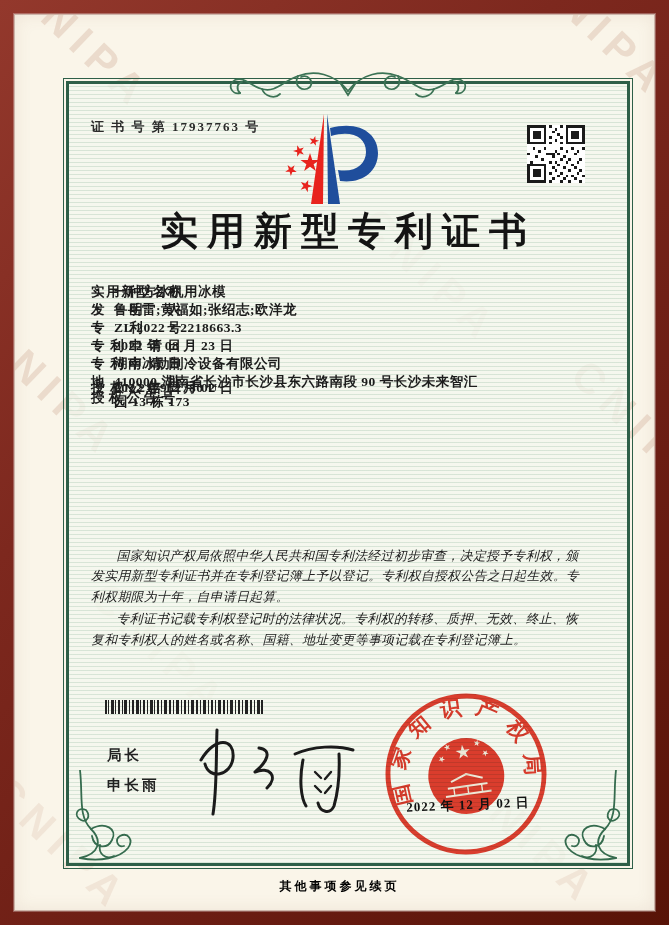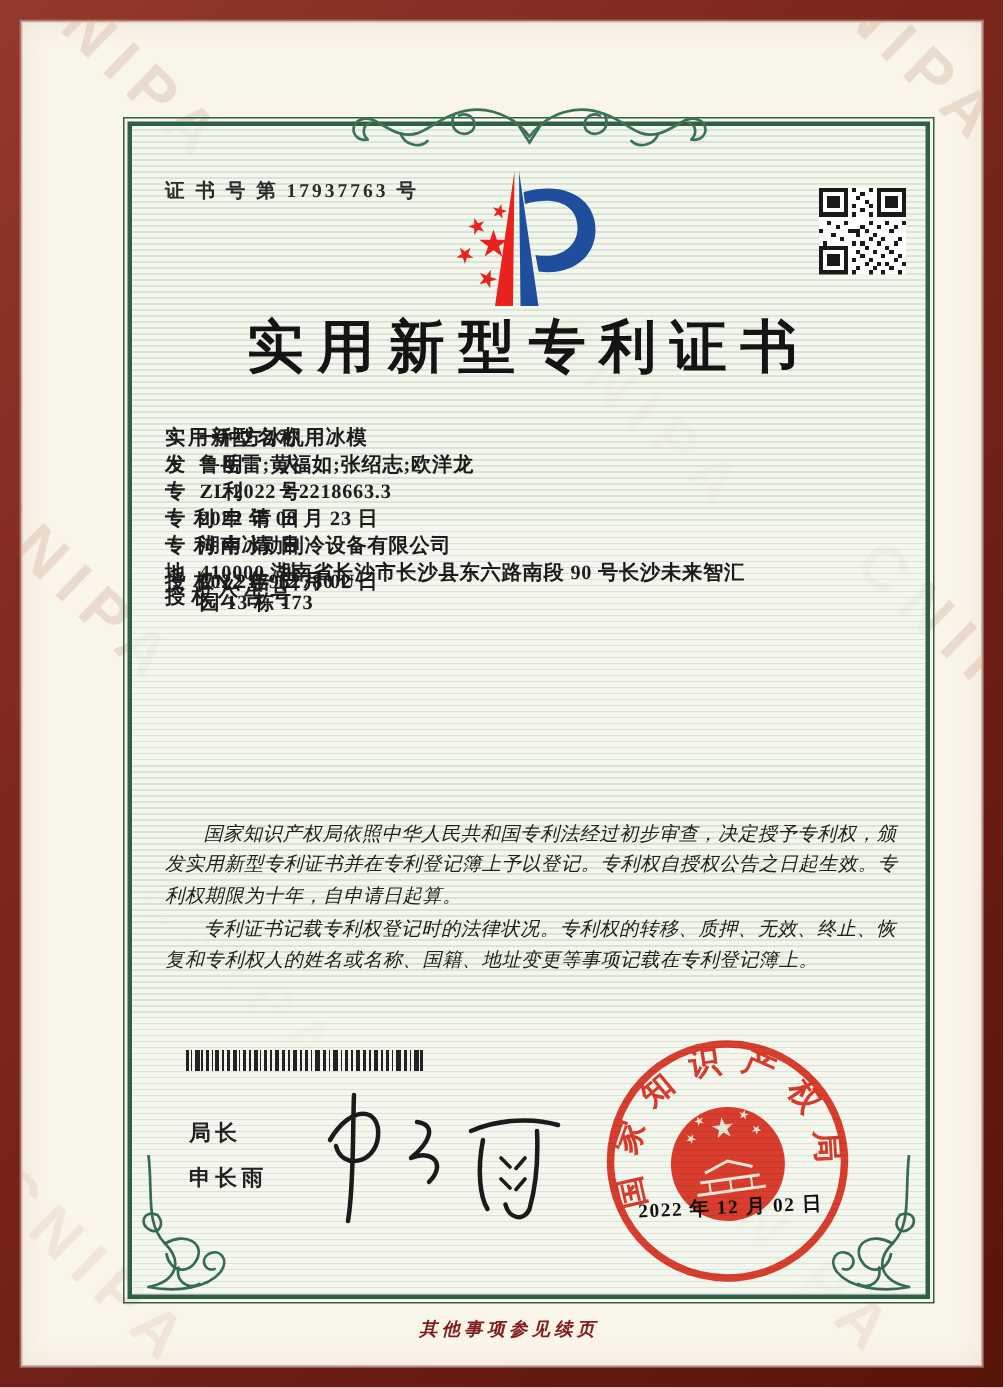--- a/index.html
+++ b/index.html
@@ -9,24 +9,24 @@
   .frame{position:absolute;inset:0;width:669px;height:925px;
     background:linear-gradient(135deg,#93382c 0%,#7d281e 35%,#6b1d13 70%,#581307 100%);}
   .paper{position:absolute;inset:14px;background:#faf5e9;
     box-shadow:0 0 0 1px rgba(255,255,255,.28), inset 0 0 0 1px rgba(90,20,10,.25), inset 0 0 18px rgba(150,100,70,.12);
     overflow:hidden;}
   
   .wm{position:absolute;font-family:"Liberation Sans","DejaVu Sans",sans-serif;
       font-weight:bold;font-size:42px;letter-spacing:9px;color:rgba(213,180,160,.40);
       transform:rotate(44deg);white-space:nowrap;z-index:1;pointer-events:none;}
   
-  .cert{position:absolute;left:71px;top:67px;width:529px;height:779px;z-index:2;
+  .cert{position:absolute;left:52px;top:67px;width:529px;height:779px;z-index:2;
     border:3px solid #2e5f48;outline:1px solid #2e5f48;outline-offset:2px;
     background-color:rgba(243,248,240,.72);
-    background-image:repeating-linear-gradient(0deg,rgba(140,180,152,.28) 0px,rgba(140,180,152,.28) 1px,rgba(255,255,255,0) 1px,rgba(255,255,255,0) 4px);}
+    background-image:repeating-linear-gradient(0deg,rgba(140,180,152,.28) 0px,rgba(140,180,152,.28) 1px,rgba(255,255,255,0) 1px,rgba(255,255,255,0) 4px);padding-left:29px;}
   .cert *{position:absolute;}
   .ornament-top{left:50%;top:-20px;transform:translateX(-50%);z-index:3;}
   .corner-fl{bottom:1px;z-index:3;}
   .corner-fl.bl{left:1px;}
   .corner-fl.br{right:1px;transform:scaleX(-1);}
   
   .certno{left:22px;top:34px;font-size:13px;font-weight:bold;letter-spacing:2px;color:#2b2b2b;}
   .logo{left:193px;top:24px;}
   .qr{left:458px;top:41px;}
   .title{left:0;top:122px;width:100%;text-align:center;font-size:38px;font-weight:bold;
@@ -47,21 +47,21 @@
   .signer{left:38px;font-family:"Liberation Sans","DejaVu Sans",sans-serif;
           font-size:14.5px;font-weight:bold;color:#222;letter-spacing:3px;}
   .signer.t1{top:662px;}
   .signer.t2{top:692px;}
   .signature{left:118px;top:634px;}
   .seal{left:311px;top:604px;transform:rotate(-8deg);opacity:.93;mix-blend-mode:multiply;}
   .sealdate{left:314px;top:712px;width:170px;text-align:center;font-size:13px;font-weight:bold;
             color:#121212;letter-spacing:1px;transform:rotate(-2.5deg);z-index:5;}
   .pageind{left:0;top:757px;width:100%;text-align:center;font-size:11.5px;color:#2a2a2a;letter-spacing:2px;}
   .footnote{position:absolute;left:58px;top:864px;width:535px;text-align:center;z-index:2;
-            font-size:12px;font-style:italic;font-weight:bold;letter-spacing:3px;color:#7f1d1d;}
+            font-size:12px;font-weight:bold;letter-spacing:3px;color:#000000;}
 </style>
 </head>
 <body>
 
 <div class="frame">
   <div class="paper">
 
     <svg width="0" height="0" style="position:absolute" aria-hidden="true">
       <defs>
         <path id="st" d="M0,-1 L0.225,-0.31 L0.951,-0.31 L0.363,0.118 L0.588,0.809 L0,0.382 L-0.588,0.809 L-0.363,0.118 L-0.951,-0.31 L-0.225,-0.31 Z"></path>

